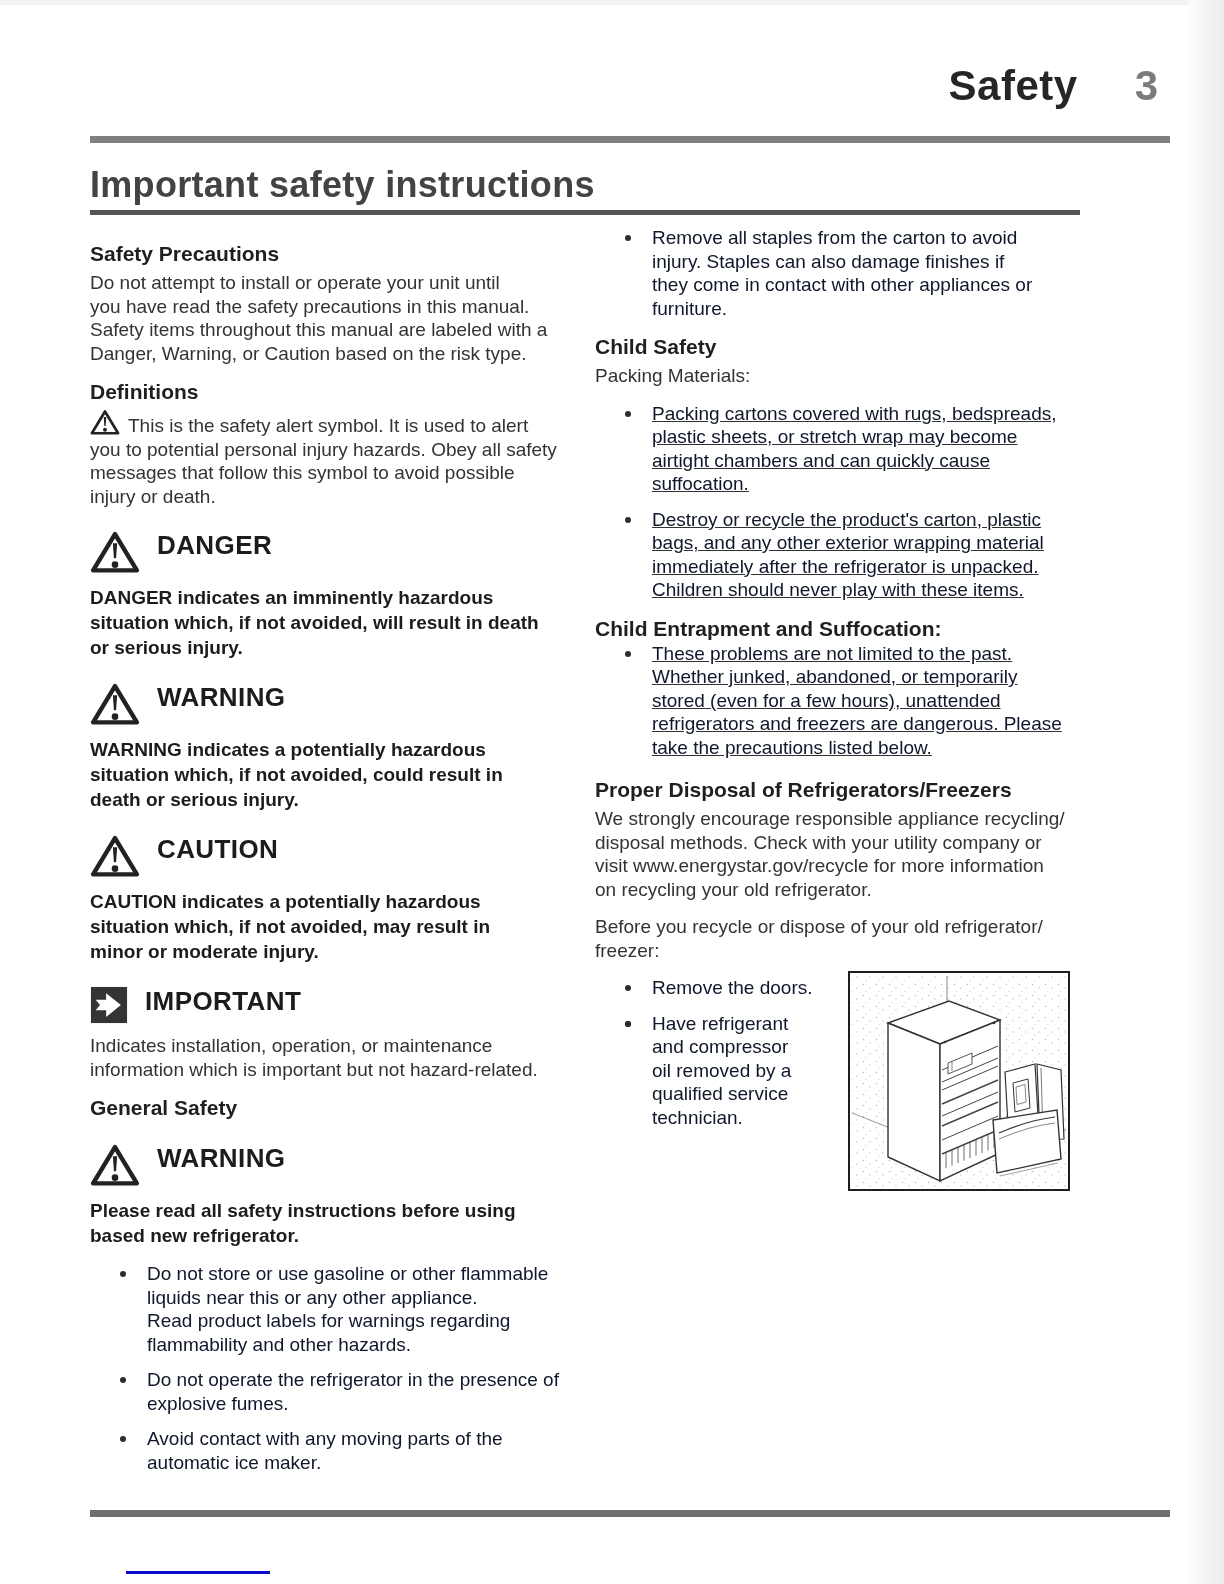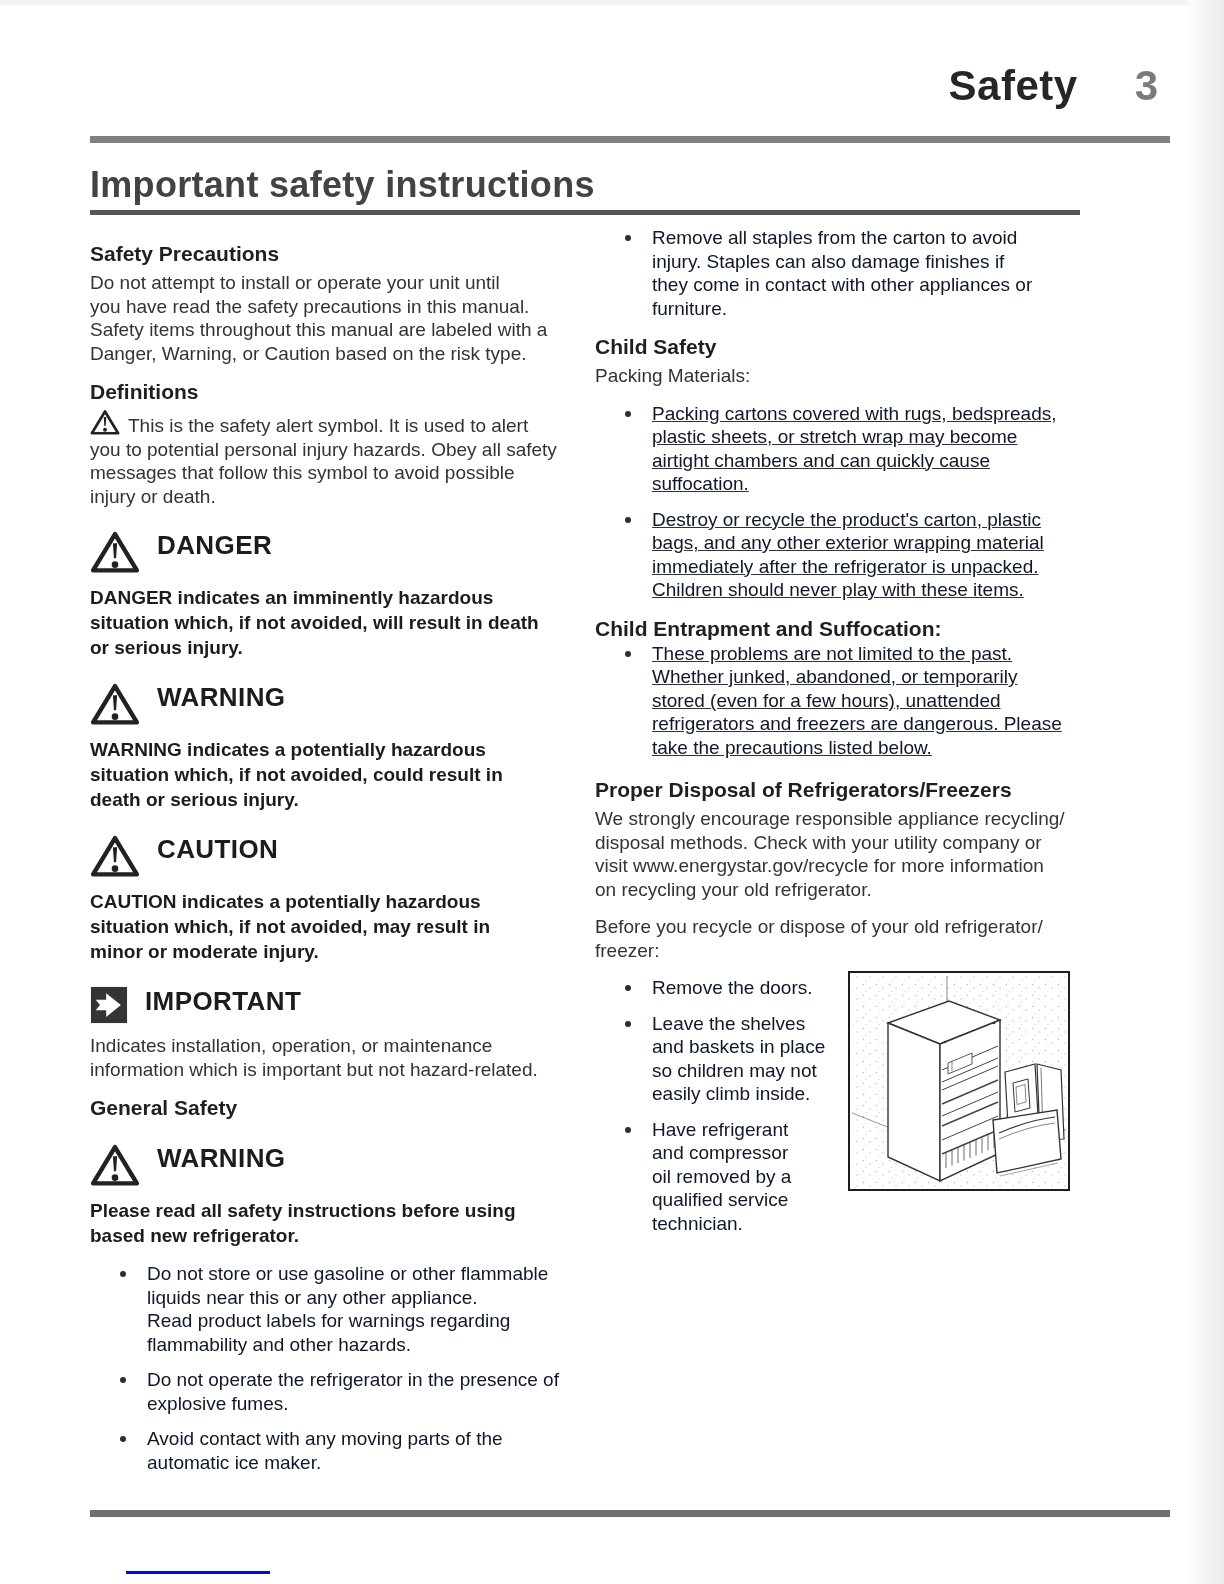--- a/index.html
+++ b/index.html
@@ -244,24 +244,21 @@
   <p class="body">We strongly encourage responsible appliance recycling/
 disposal methods.  Check with your utility company or
 visit www.energystar.gov/recycle for more information
 on recycling your old refrigerator.</p>
   <p class="body">Before you recycle or dispose of your old refrigerator/
 freezer:</p>
 
   <div class="disposal">
     <ul class="bullets">
       <li class="bullet"><span class="dot"></span><span>Remove the doors.</span></li>
-      <li class="bullet"><span class="dot"></span><span>Leave the shelves
-and baskets in place
-so children may not
-easily climb inside.</span></li>
+      <li class="bullet"><span class="dot"></span></li>
       <li class="bullet"><span class="dot"></span><span>Have refrigerant
 and compressor
 oil removed by a
 qualified service
 technician.</span></li>
     </ul>
     <svg class="fridge-box" viewBox="0 0 222 220">
         <use href="#fridge-art"></use>
       </svg>
   </div>

